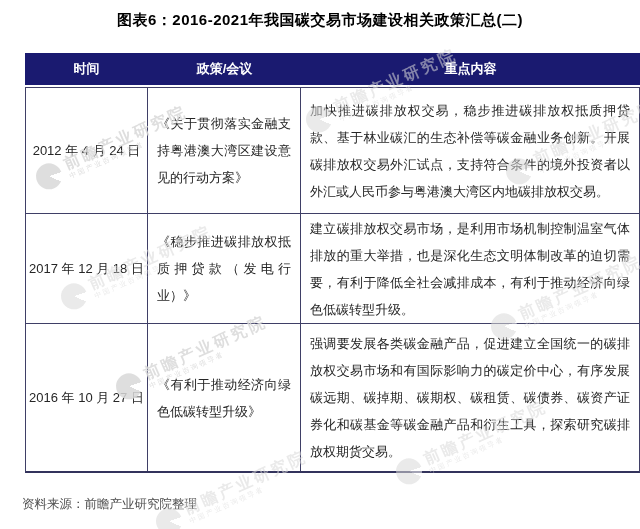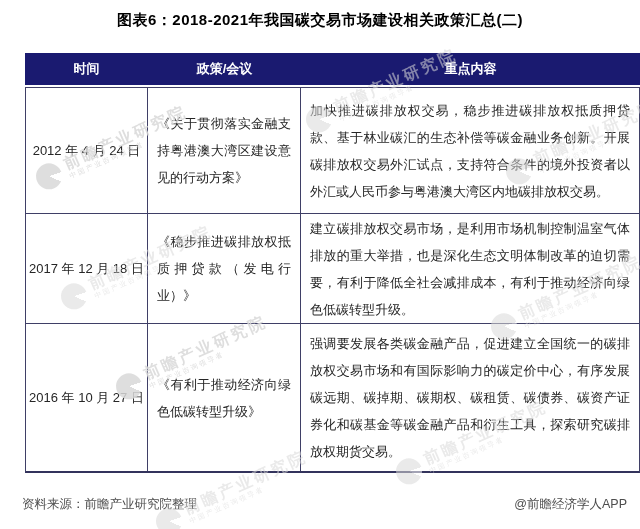--- a/index.html
+++ b/index.html
@@ -100,21 +100,21 @@
   .wm-texts { display: flex; flex-direction: column; line-height: 1.1; }
   .wm-main { font-size: 16px; font-weight: bold; letter-spacing: 3px; }
   .wm-sub { font-size: 7px; letter-spacing: 2px; }
   .wm-faint { opacity: 0.55; }
 </style>
 </head>
 <body>
 
 <div class="page">
 
-  <div class="title">图表6：2018-2021年我国碳交易市场建设相关政策汇总(二)</div>
+  <div class="title">图表6：2016-2021年我国碳交易市场建设相关政策汇总(二)</div>
 
   <div class="table">
     <div class="thead">
       <div class="th">时间</div>
       <div class="th">政策/会议</div>
       <div class="th">重点内容</div>
     </div>
     <div class="tbody">
 
       <div class="tr">
@@ -208,16 +208,15 @@
   <div class="wm wm-faint" style="left:150px; top:480px;">
     <span class="wm-logo"></span>
     <span class="wm-texts">
       <span class="wm-main">前瞻产业研究院</span>
       <span class="wm-sub">中国产业咨询领导者</span>
     </span>
   </div>
 
   <div class="footer">
     <span>资料来源：前瞻产业研究院整理</span>
-    <span>@前瞻经济学人APP</span>
   </div>
 
 </div>
 
 </body></html>

